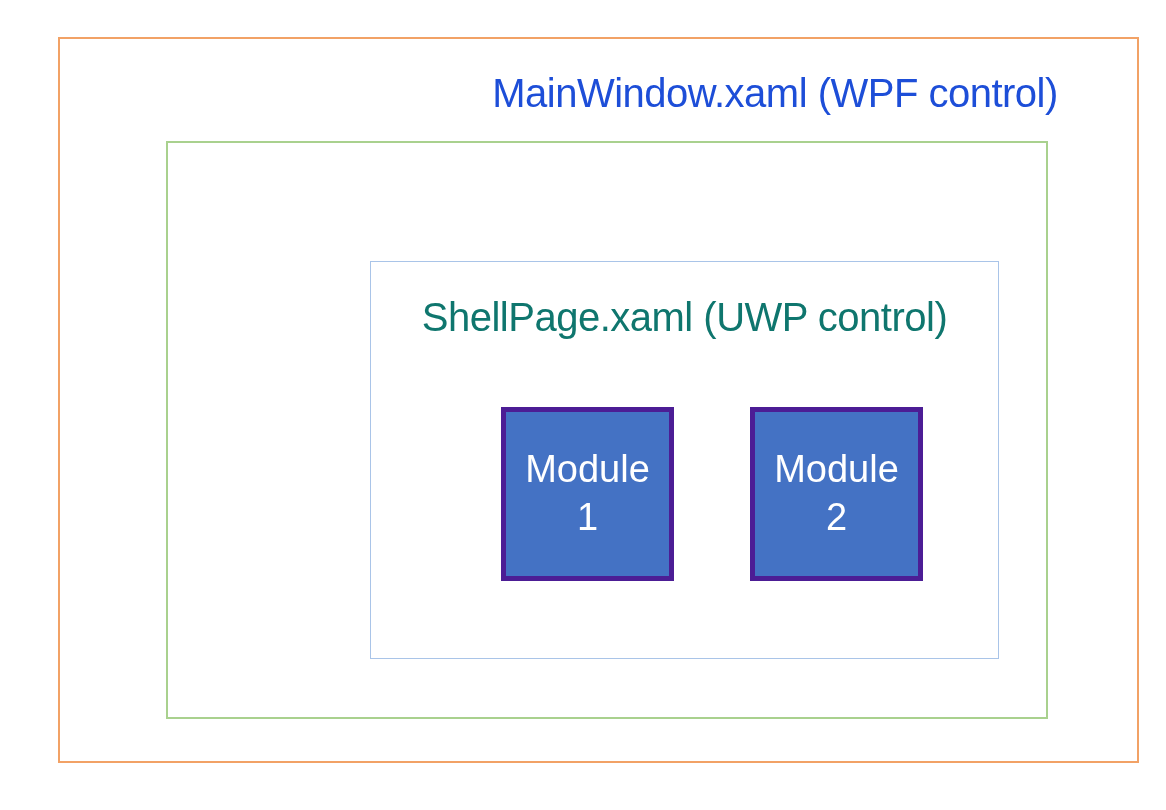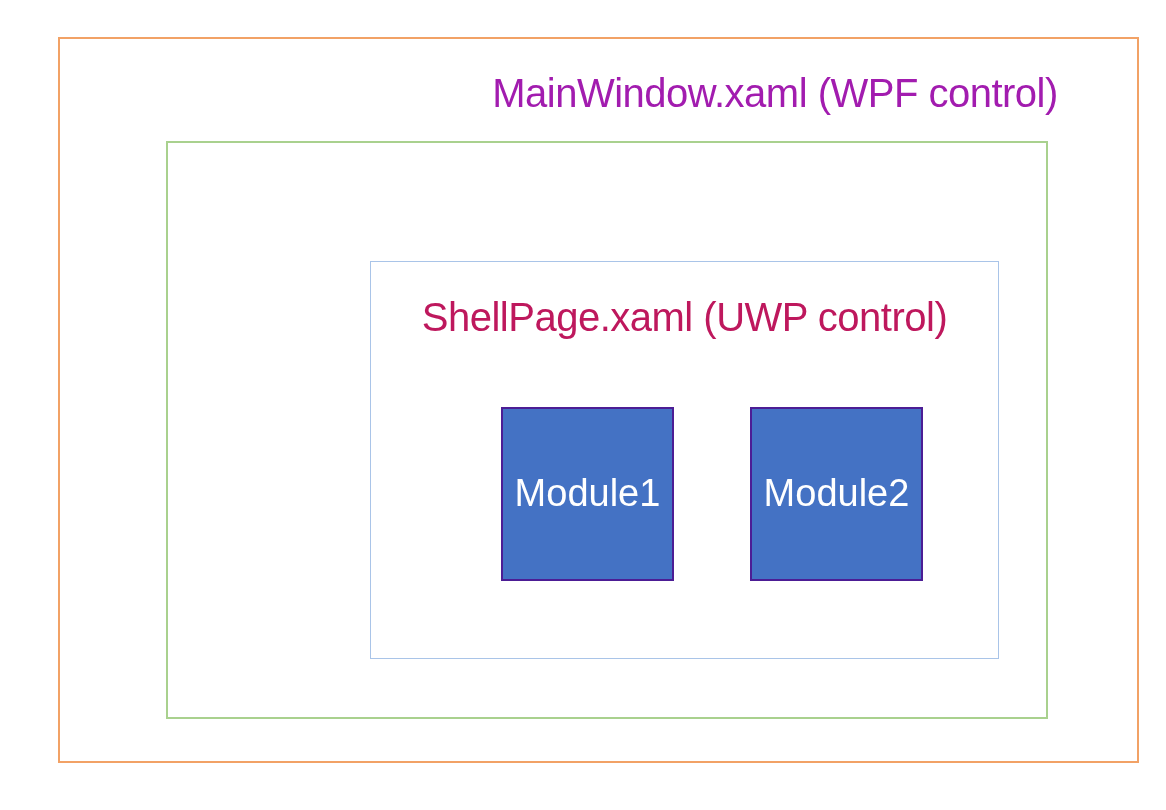--- a/index.html
+++ b/index.html
@@ -39,41 +39,41 @@
     position: absolute;
     font-size: 40px;
     line-height: 1.15;
     text-align: center;
     white-space: nowrap;
     letter-spacing: -0.5px;
   }
   .outer-title {
     left: 400px; top: 70px;
     width: 750px;
-    color: #a21caf;
+    color: #1d4ed8;
   }
   .host-title {
     left: 646px; top: 174px;
     width: 400px;
     color: #70AD47;
   }
   .shell-title {
     left: 370px; top: 294px;
     width: 629px;
-    color: #be185d;
+    color: #0f766e;
   }
   .module-box {
     position: absolute;
     box-sizing: border-box;
     top: 407px;
     width: 173px; height: 174px;
     background: #4472C4;
-    border: 2px solid #4c1d95;
+    border: 5px solid #4c1d95;
     display: flex;
-    flex-direction: row;
+    flex-direction: column;
     align-items: center;
     justify-content: center;
     color: #ffffff;
     font-size: 38px;
     line-height: 1.26;
     text-align: center;
   }
   .module-1 { left: 501px; }
   .module-2 { left: 750px; }
 </style>

